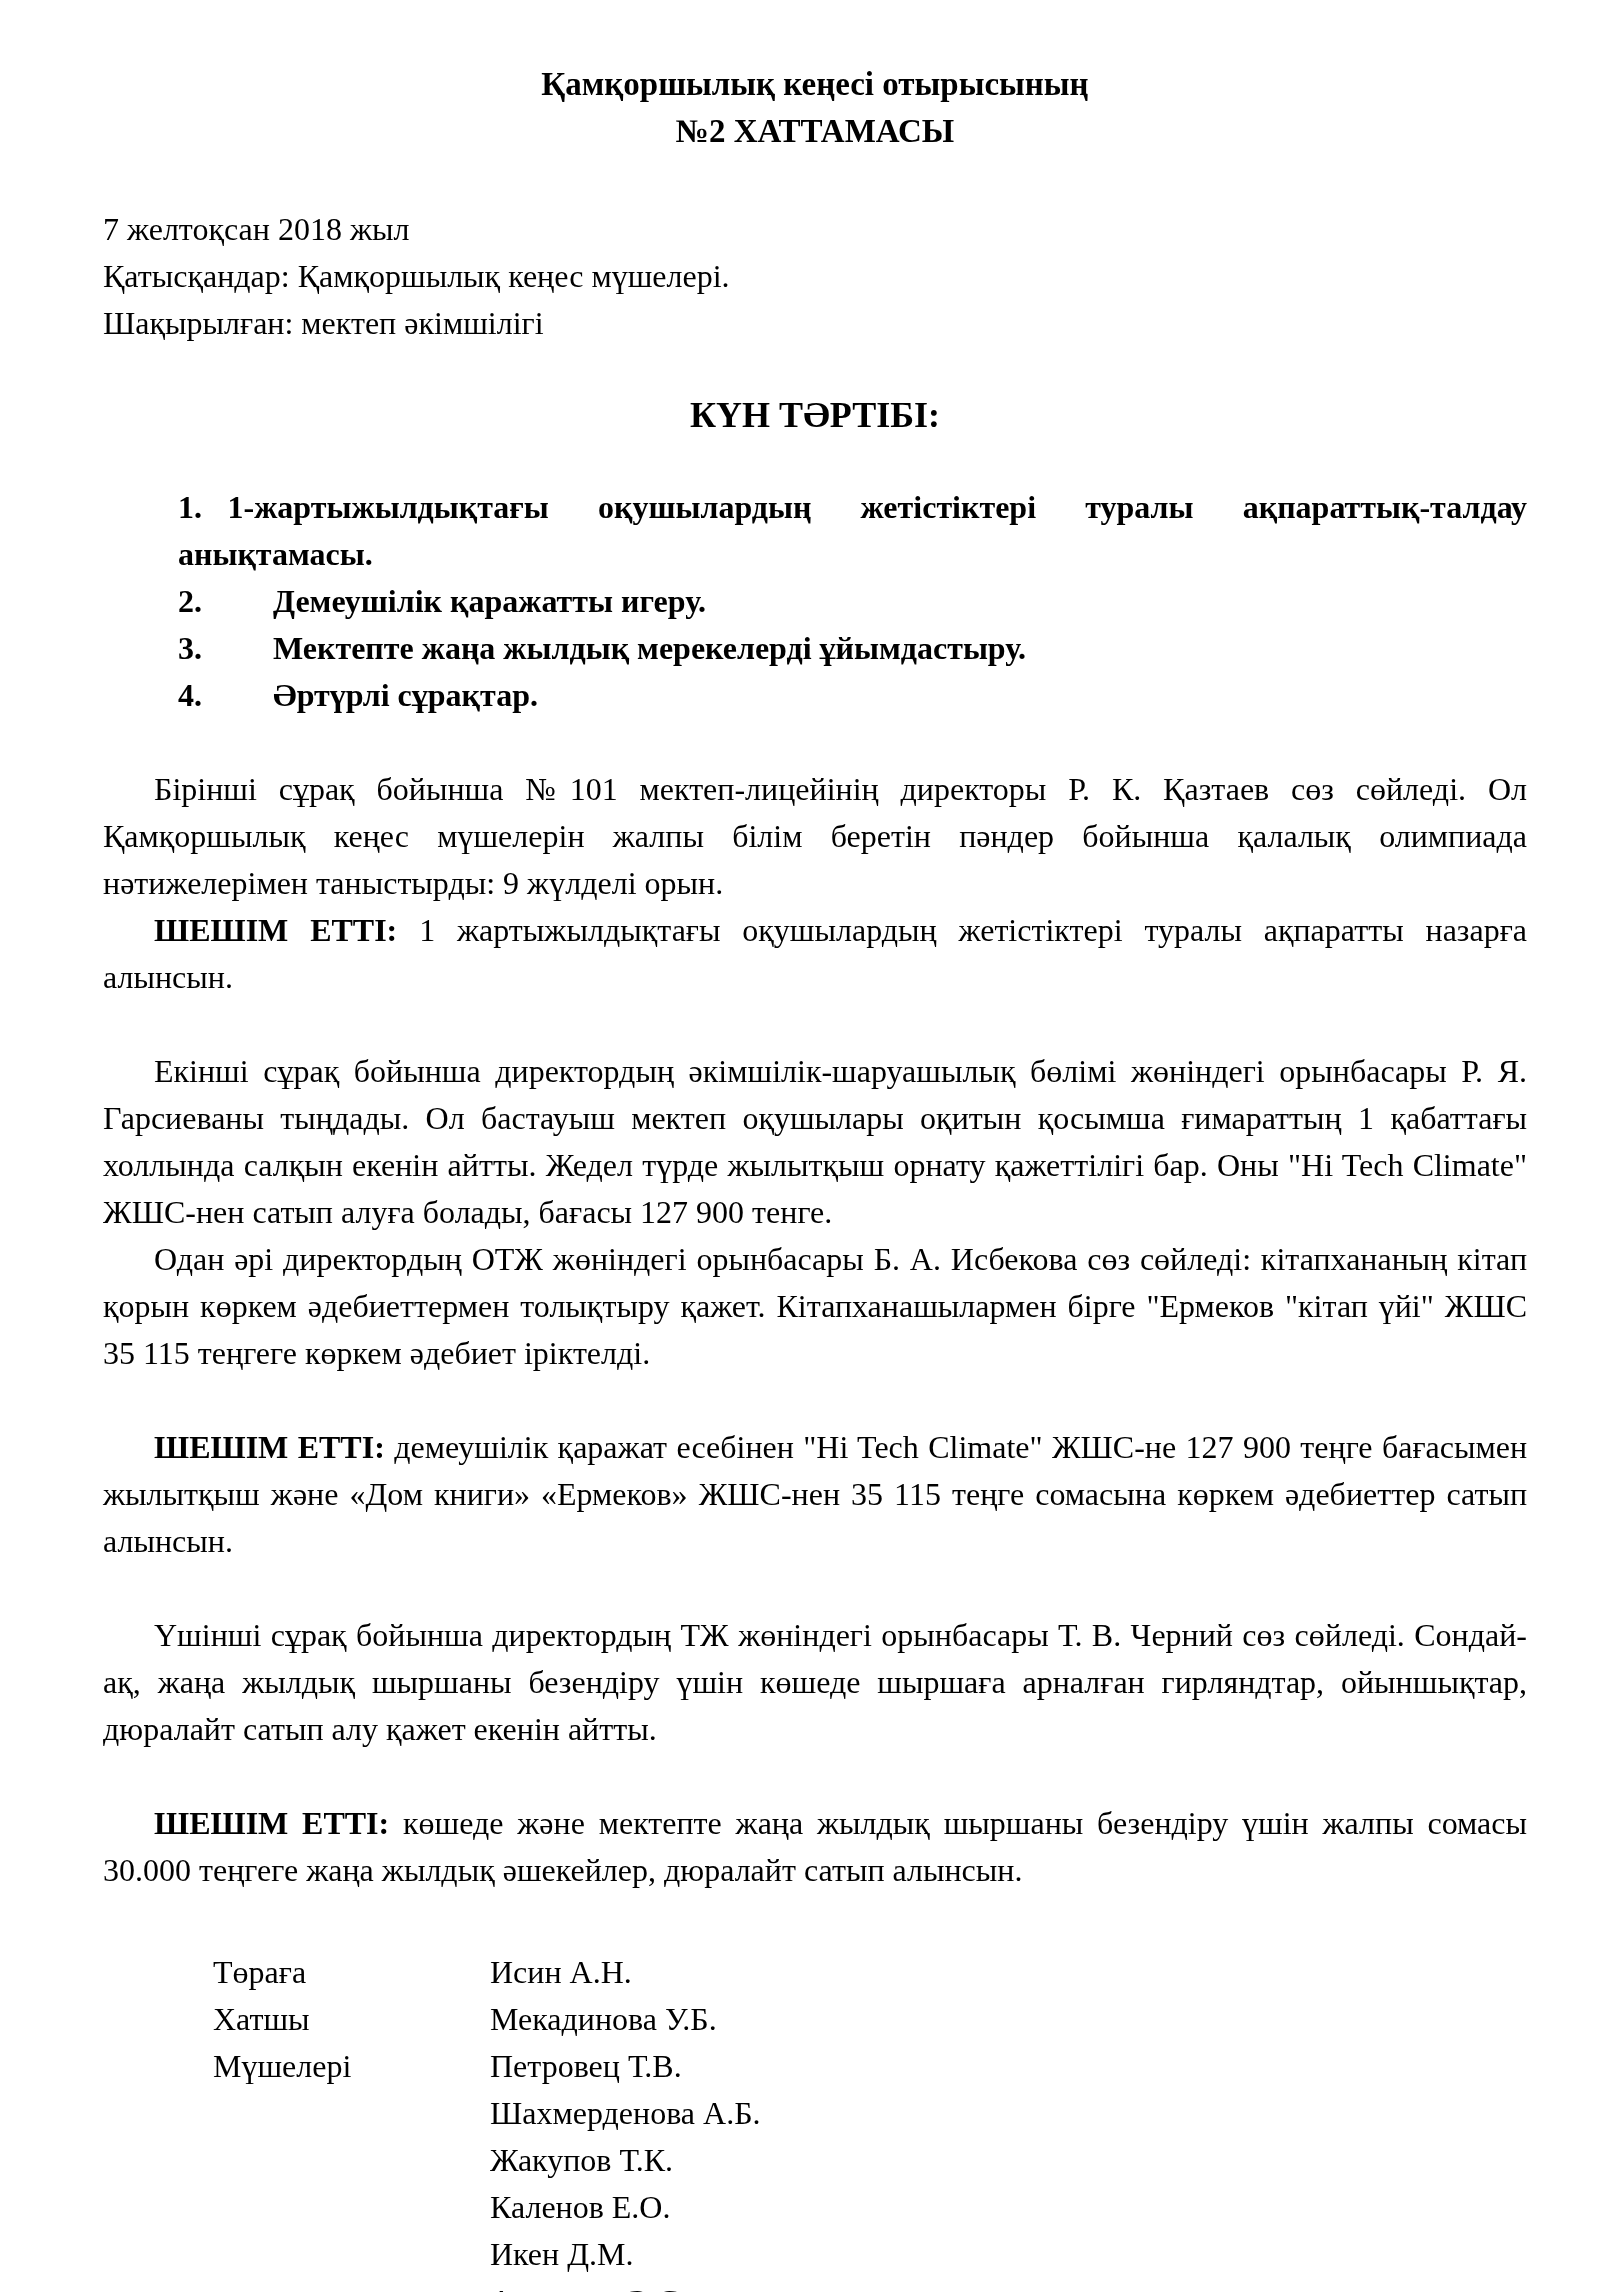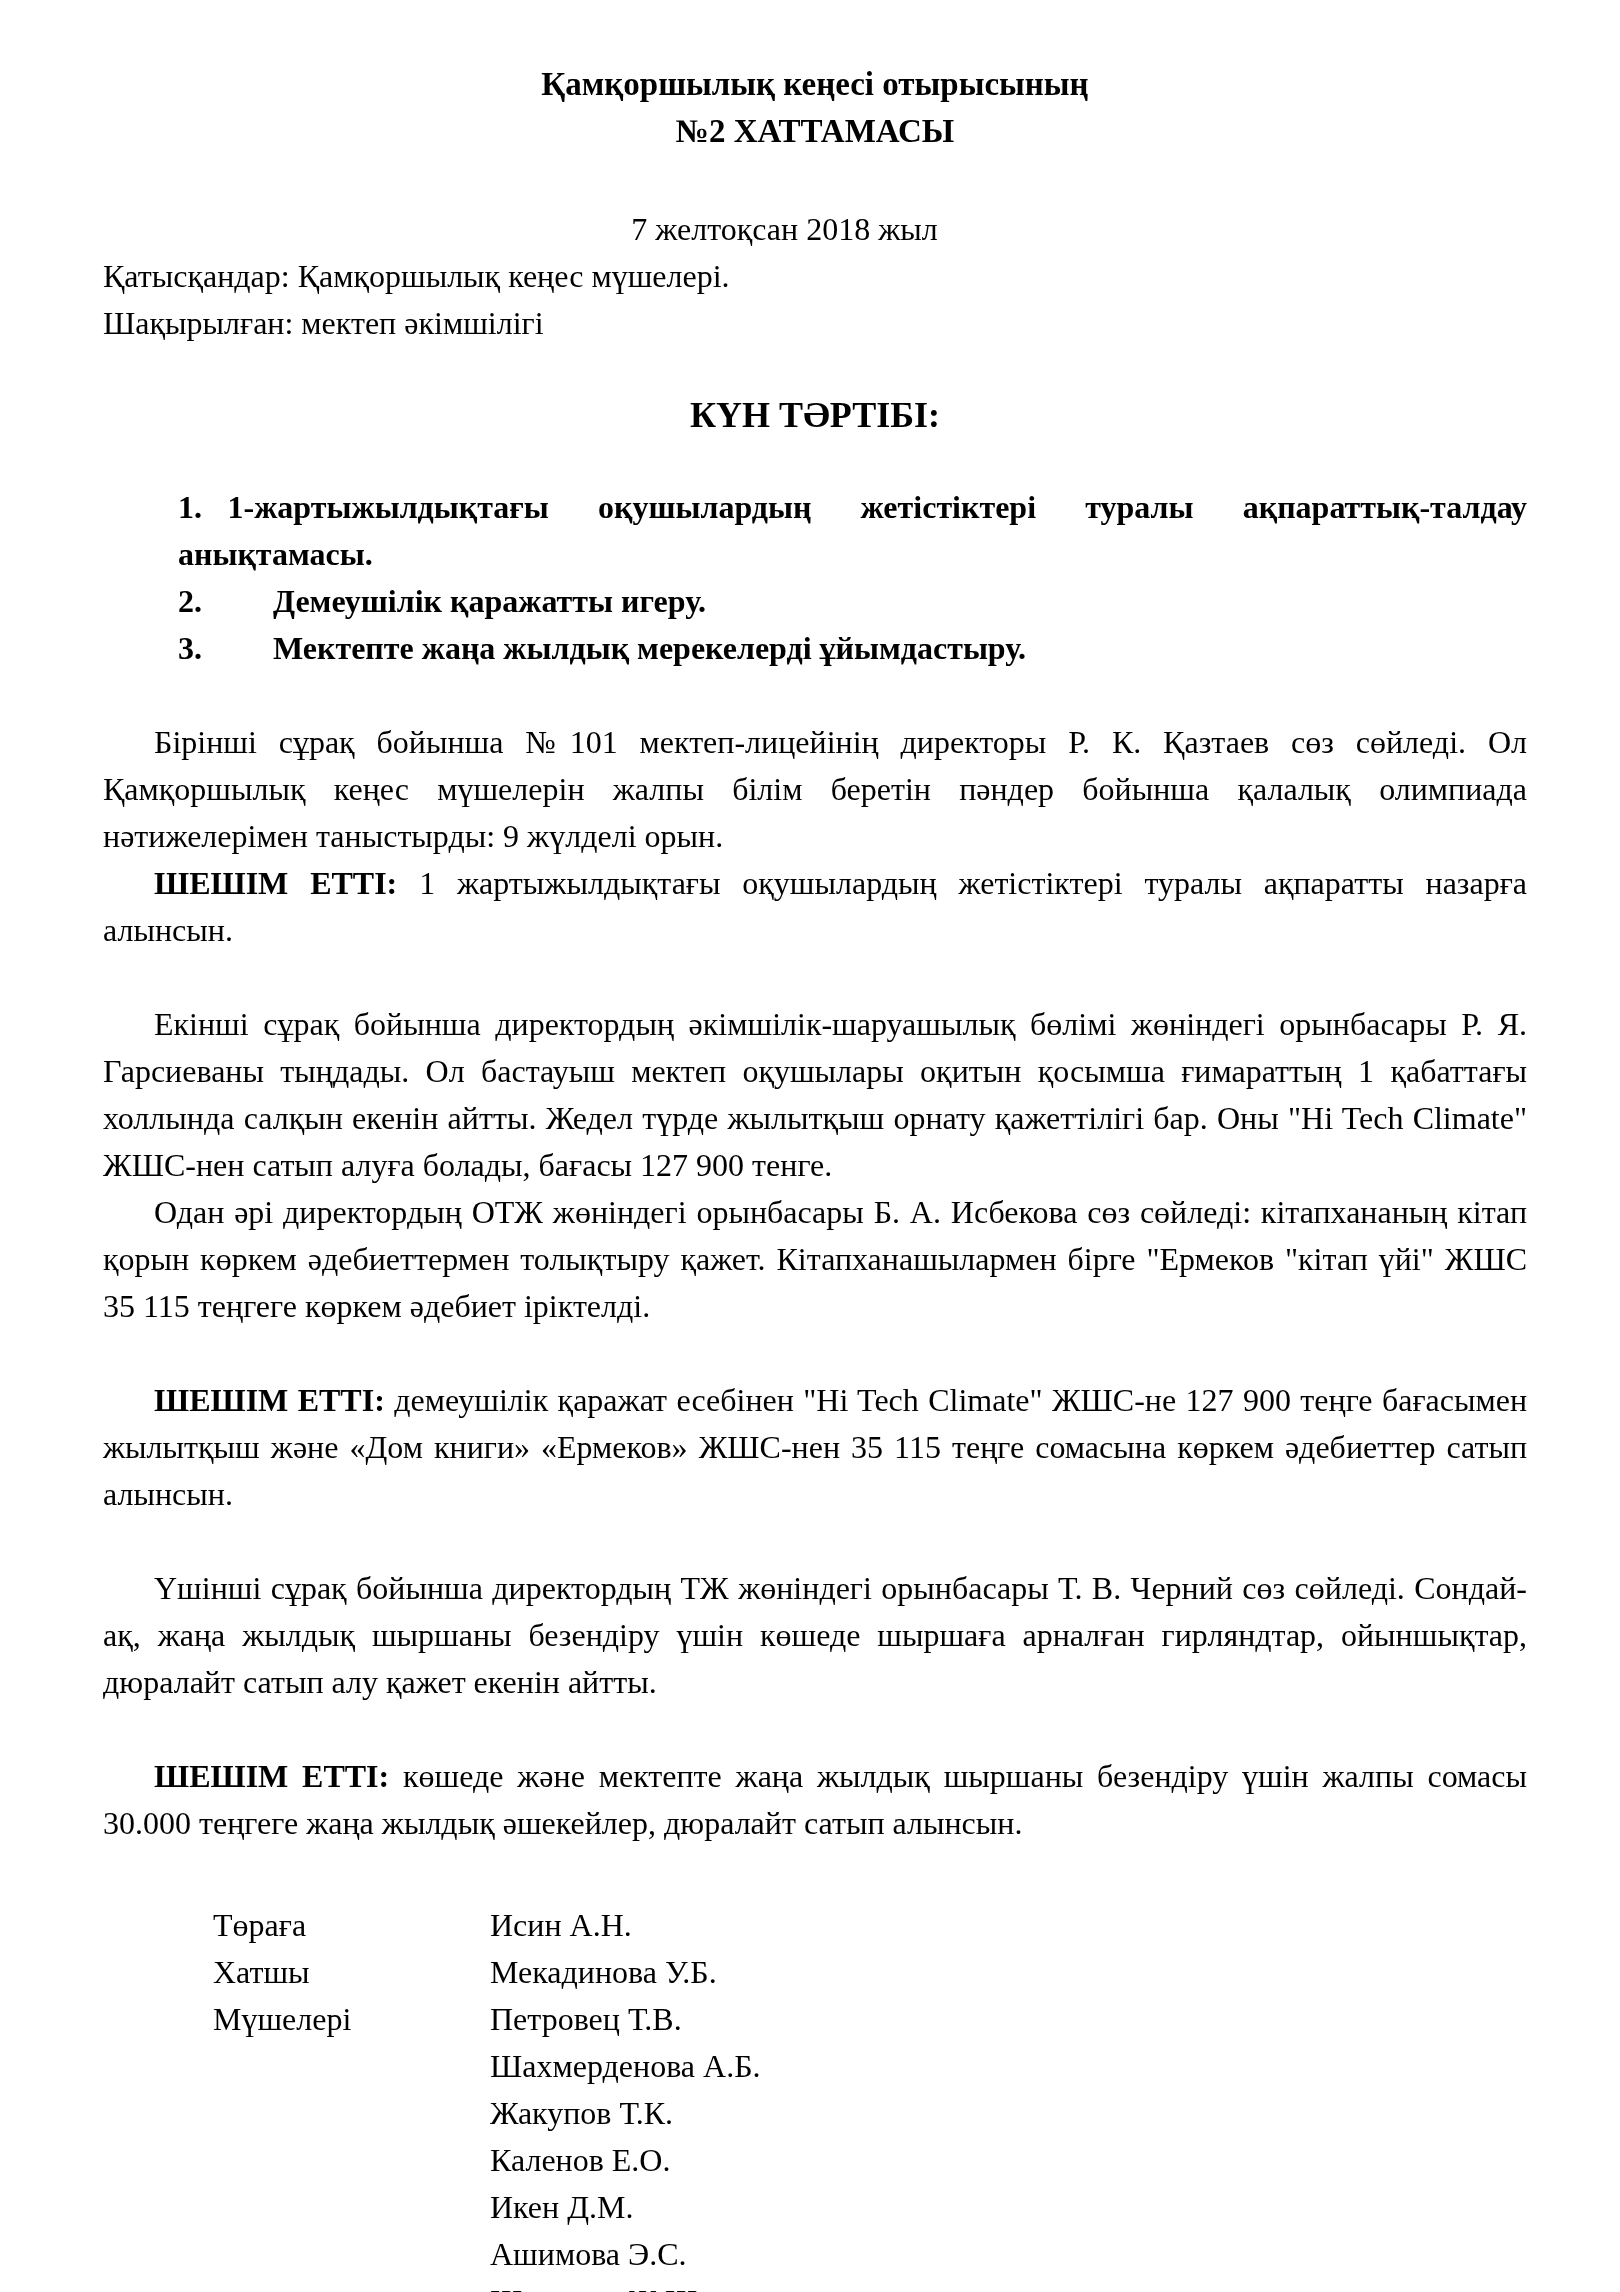--- a/index.html
+++ b/index.html
@@ -20,21 +20,21 @@
     box-sizing: border-box;
     padding: 61px 93px 59px 103px;
   }
   .title-block {
     text-align: center;
     font-weight: bold;
     font-size: 33px;
   }
   .date-line {
     margin-top: 51px;
-    text-align: center;
+    text-align: left;
     padding-right: 61px;
   }
   .meta-line {
     text-align: left;
   }
   .agenda-heading {
     margin-top: 45px;
     text-align: center;
     font-weight: bold;
     font-size: 36px;
@@ -87,20 +87,21 @@
 
   <div class="meta-line">Қатысқандар: Қамқоршылық кеңес мүшелері.</div>
   <div class="meta-line">Шақырылған: мектеп әкімшілігі</div>
 
   <div class="agenda-heading">КҮН ТӘРТІБІ:</div>
 
   <div class="agenda-list">
     <p class="agenda-item"><span>1.</span><span class="tab tab-narrow"></span><span>1-жартыжылдықтағы оқушылардың жетістіктері туралы ақпараттық-талдау анықтамасы.</span></p>
     <p class="agenda-item"><span>2.</span><span class="tab tab-wide"></span><span>Демеушілік қаражатты игеру.</span></p>
     <p class="agenda-item"><span>3.</span><span class="tab tab-wide"></span><span>Мектепте жаңа жылдық мерекелерді ұйымдастыру.</span></p>
+    <p class="agenda-item"><span>4.</span><span class="tab tab-wide"></span><span>Әртүрлі сұрақтар.</span></p>
   </div>
 
   <p class="para gap-before">Бірінші сұрақ бойынша №101 мектеп-лицейінің директоры Р. К. Қазтаев сөз сөйледі. Ол Қамқоршылық кеңес мүшелерін жалпы білім беретін пәндер бойынша қалалық олимпиада нәтижелерімен таныстырды: 9 жүлделі орын.</p>
 
   <p class="para"><b class="lead">ШЕШІМ ЕТТІ:</b><span> 1 жартыжылдықтағы оқушылардың жетістіктері туралы ақпаратты назарға алынсын.</span></p>
 
   <p class="para gap-before">Екінші сұрақ бойынша директордың әкімшілік-шаруашылық бөлімі жөніндегі орынбасары Р. Я. Гарсиеваны тыңдады. Ол бастауыш мектеп оқушылары оқитын қосымша ғимараттың 1 қабаттағы холлында салқын екенін айтты. Жедел түрде жылытқыш орнату қажеттілігі бар. Оны "Hi Tech Climate" ЖШС-нен сатып алуға болады, бағасы 127 900 тенге.</p>
 
   <p class="para">Одан әрі директордың ОТЖ жөніндегі орынбасары Б. А. Исбекова сөз сөйледі: кітапхананың кітап қорын көркем әдебиеттермен толықтыру қажет. Кітапханашылармен бірге "Ермеков "кітап үйі" ЖШС 35 115 теңгеге көркем әдебиет іріктелді.</p>
 

